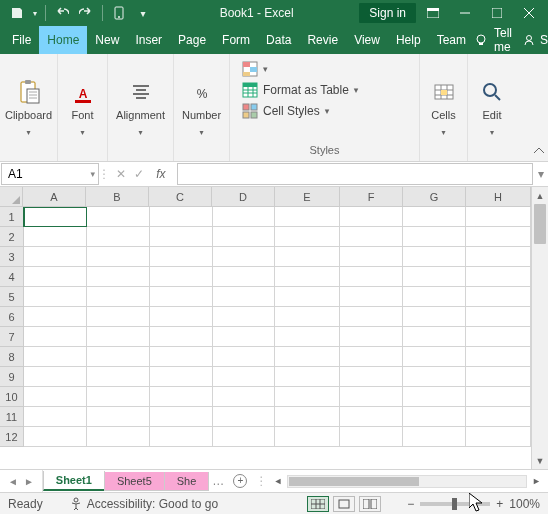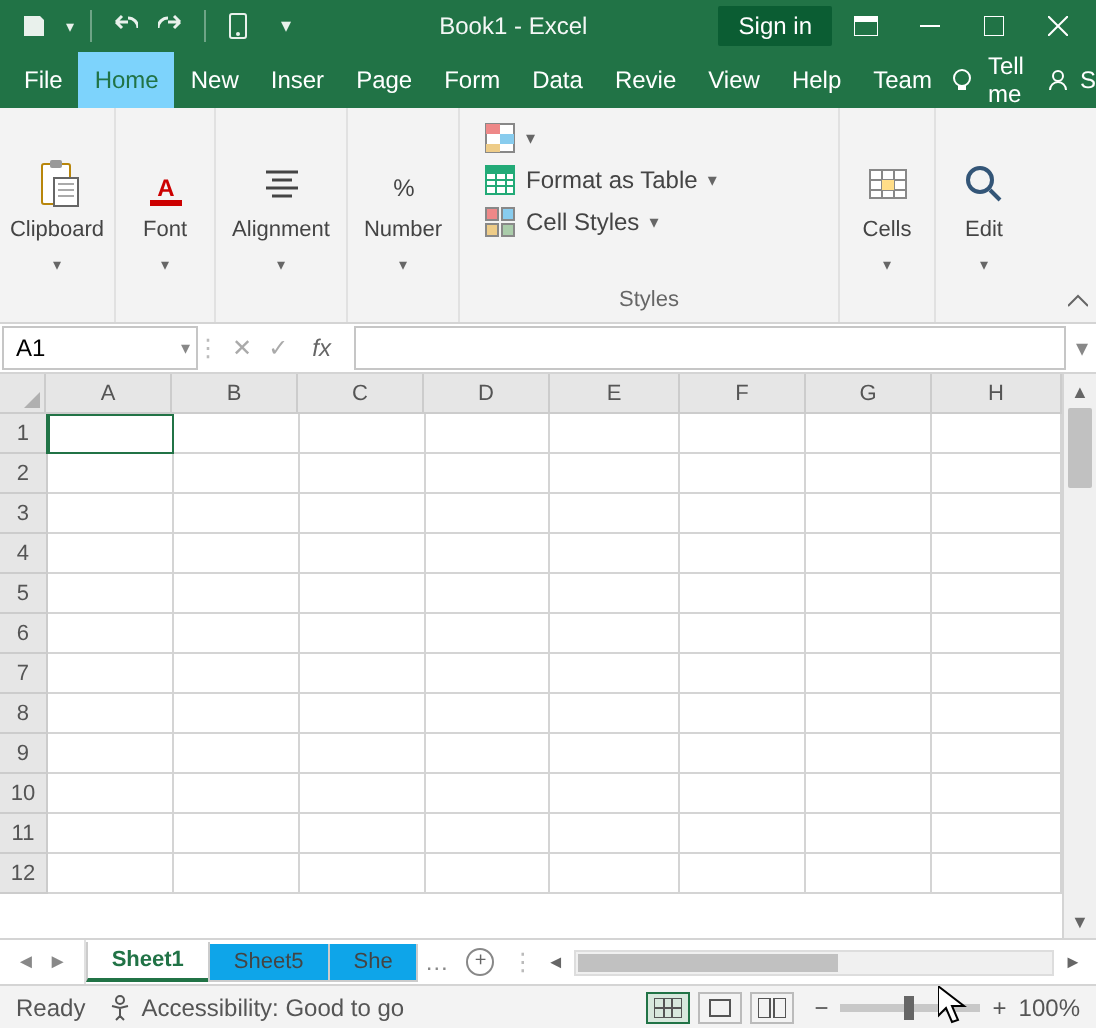--- a/index.html
+++ b/index.html
@@ -52,30 +52,30 @@
 .cell{border-right:1px solid #d4d4d4;border-bottom:1px solid #d4d4d4;background:#fff}
 .cell.sel{outline:2px solid #217346;outline-offset:-1px}
 .vsb{width:17px;background:#f0f0f0;border-left:1px solid #d4d4d4;display:flex;flex-direction:column}
 .vsb .arr{height:17px;display:flex;align-items:center;justify-content:center;color:#666;cursor:pointer;font-size:9px}
 .vsb .track{flex:1;position:relative}
 .vsb .thumb{position:absolute;left:2px;right:2px;top:0;height:40px;background:#c1c1c1;border-radius:1px}
 .sheetbar{height:23px;background:#fff;border-top:1px solid #d4d4d4;display:flex;align-items:stretch}
 .sheet-nav{display:flex;align-items:center;gap:6px;padding:0 8px;border-right:1px solid #e0e0e0}
 .sheet-nav span{color:#888;cursor:pointer;font-size:10px}
 .sheets{display:flex;align-items:center}
-.sheet-tab{padding:3px 12px;border:1px solid #ccc;border-top:none;background:#0ea5e9;font-size:11px;color:#444;cursor:pointer;margin-right:-1px}
+.sheet-tab{padding:3px 12px;border:1px solid #ccc;border-top:none;background:#f9a8d4;font-size:11px;color:#444;cursor:pointer;margin-right:-1px}
 .sheet-tab.active{background:#fff;border-bottom:2px solid #217346;color:#217346;font-weight:600}
 .sheet-add{width:20px;display:flex;align-items:center;justify-content:center;color:#666;cursor:pointer;margin-left:6px}
 .sheet-add .circ{width:14px;height:14px;border:1px solid #888;border-radius:50%;display:flex;align-items:center;justify-content:center;font-size:10px;line-height:1}
 .sheet-grip{width:10px;display:flex;align-items:center;justify-content:center;color:#bbb;margin-left:6px}
 .hsb{flex:1;display:flex;align-items:center;padding:0 4px;gap:2px}
 .hsb .arr{width:15px;height:15px;display:flex;align-items:center;justify-content:center;color:#666;font-size:9px;cursor:pointer}
 .hsb .track{flex:1;height:13px;background:#f0f0f0;border:1px solid #ddd;position:relative}
 .hsb .thumb{position:absolute;top:1px;bottom:1px;left:1px;width:130px;background:#c1c1c1}
-.status{height:22px;background:#f3f3f3;border-top:1px solid #d4d4d4;display:flex;align-items:center;padding:0 8px;gap:10px;color:#555;font-size:11px}
+.status{height:22px;background:#f3f3f3;border-top:1px solid #d4d4d4;display:flex;align-items:center;padding:0 8px;gap:26px;color:#555;font-size:11px}
 .status .spacer{flex:1}
 .viewbtns{display:flex;gap:4px}
 .viewbtn{width:22px;height:16px;border:1px solid #bbb;display:flex;align-items:center;justify-content:center;cursor:pointer}
 .viewbtn.active{background:#d8e8dd;border-color:#217346}
 .zoom{display:flex;align-items:center;gap:6px}
 .zoom .zt{width:70px;height:4px;background:#c8c8c8;position:relative}
 .zoom .zh{position:absolute;top:-4px;left:45%;width:5px;height:12px;background:#666}
 .cursor{position:absolute;pointer-events:none;z-index:99}
 svg{display:block}
 </style>

